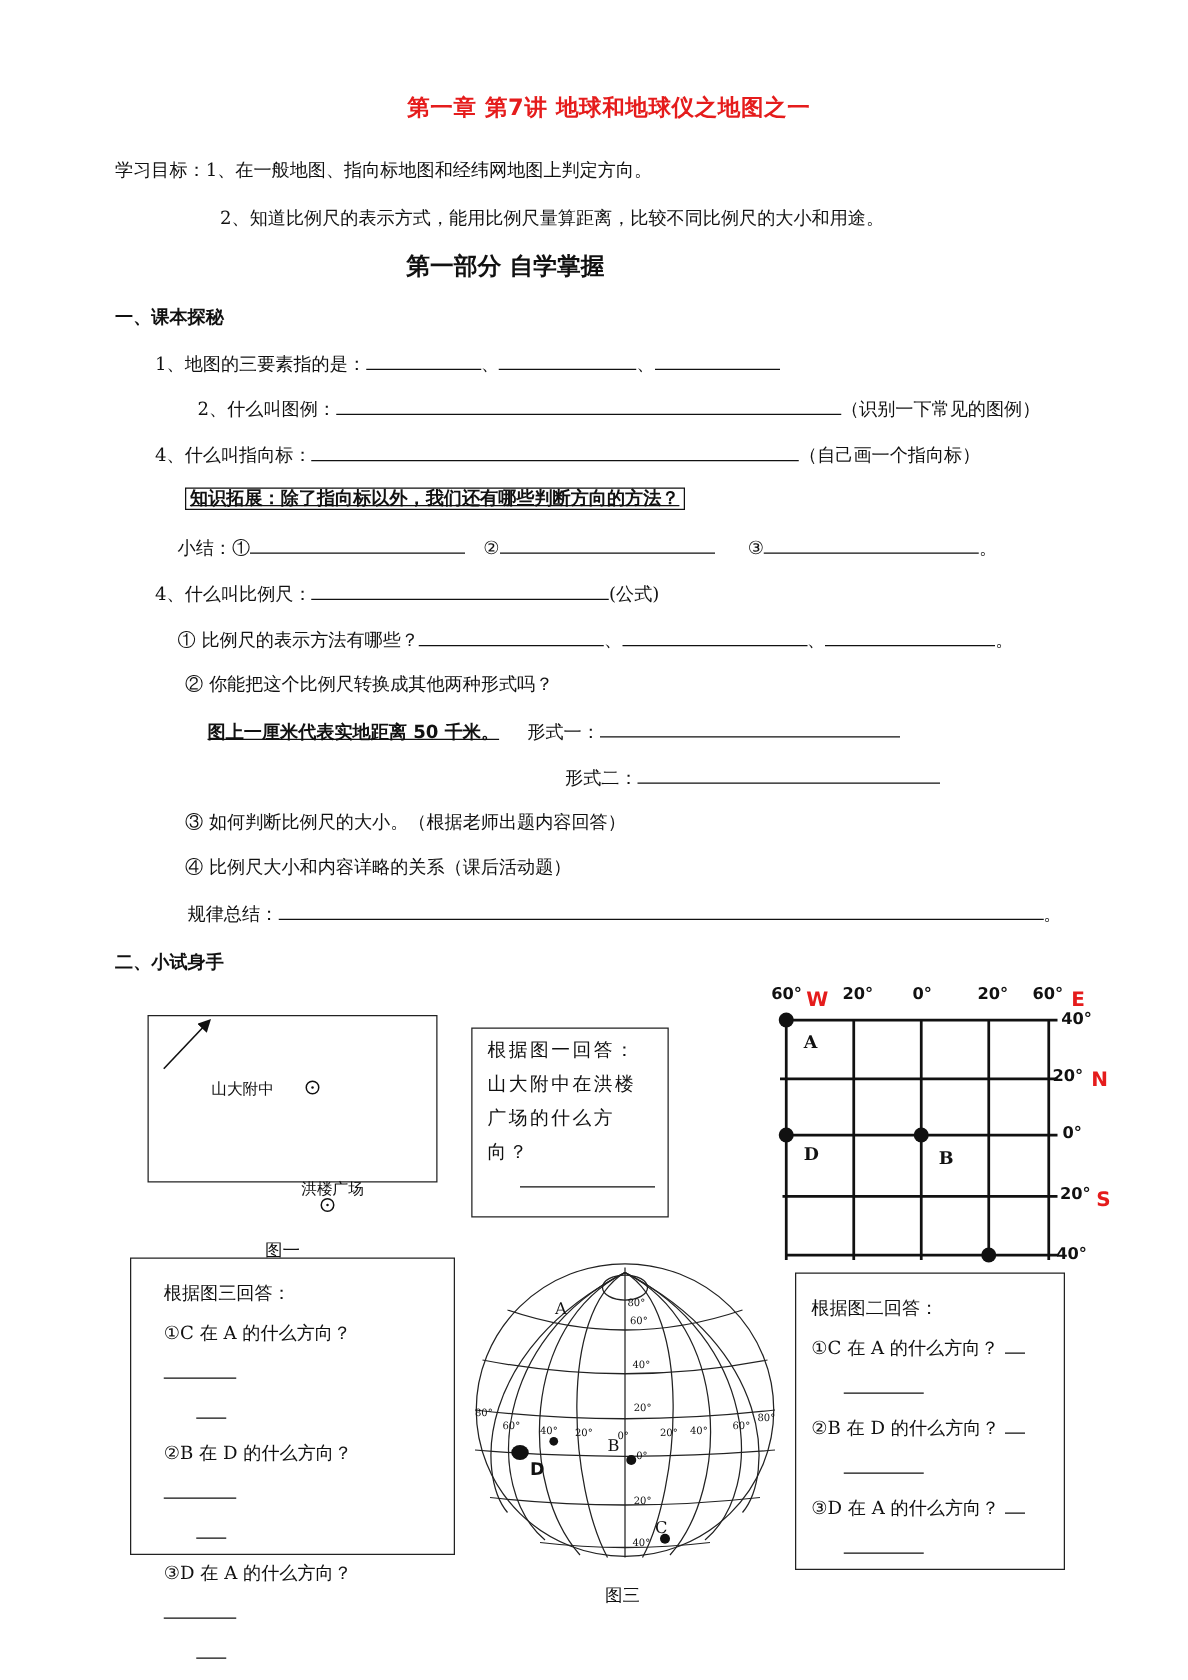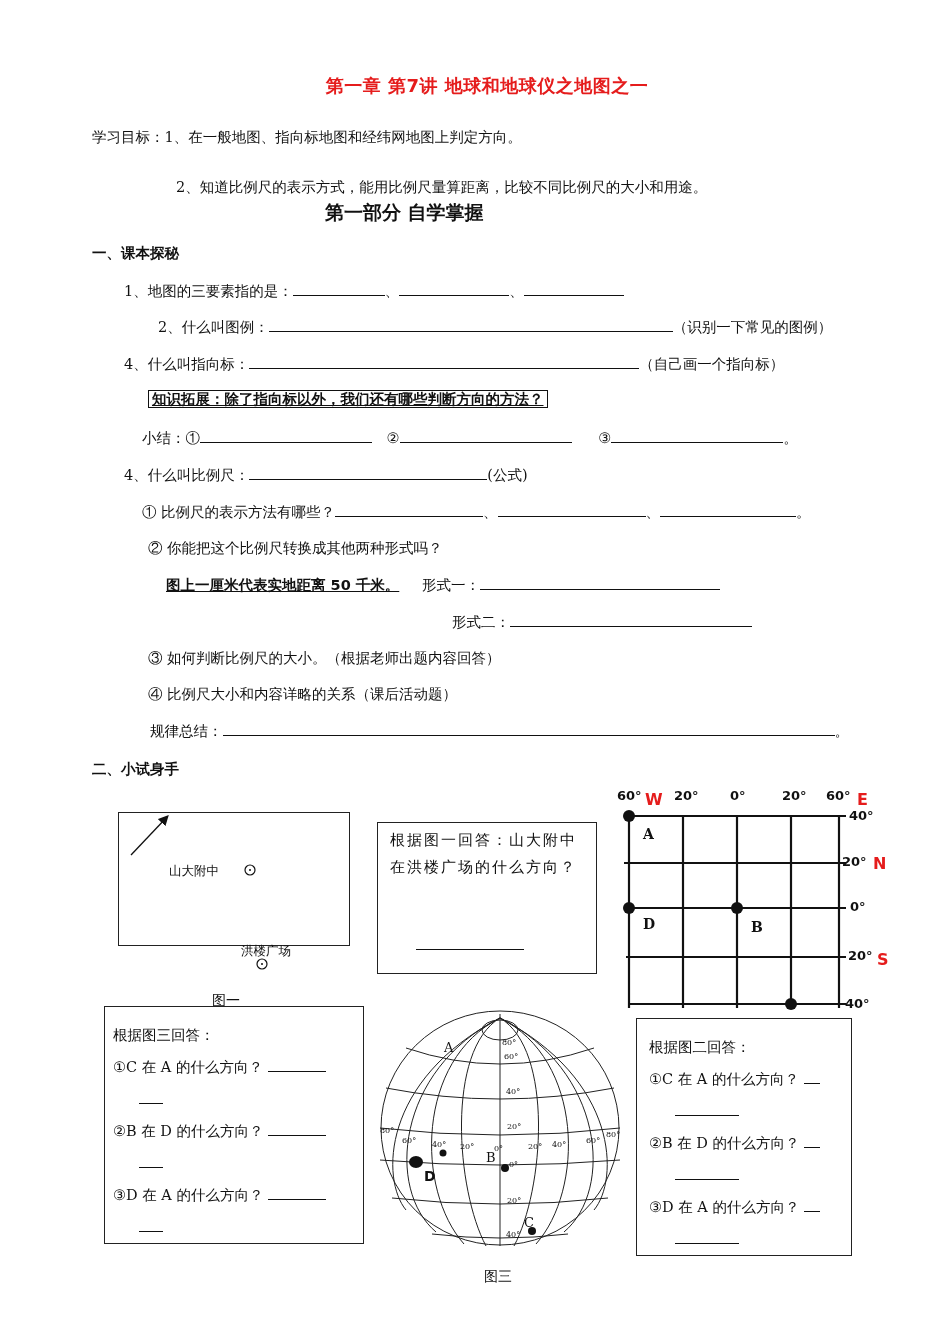--- a/index.html
+++ b/index.html
@@ -21,21 +21,21 @@
   .caption { font-size: 14px; }
 </style>
 </head>
 <body>
 
 <div class="abs title">第一章  第7讲    地球和地球仪之地图之一</div>
 
 <div class="abs txt" style="left:92px; top:128px;">
   <span>学习目标：</span><span>1、在一般地图、指向标地图和经纬网地图上判定方向。</span>
 </div>
-<div class="abs txt" style="left:176px; top:178px;text-align:center;">2、知道比例尺的表示方式，能用比例尺量算距离，比较不同比例尺的大小和用途。</div>
+<div class="abs txt" style="left:176px; top:166px;text-align:center;">2、知道比例尺的表示方式，能用比例尺量算距离，比较不同比例尺的大小和用途。</div>
 
 <div class="abs h2" style="left:325px; top:200px;">第一部分    自学掌握</div>
 
 <div class="abs h3" style="left:92px; top:244px;">一、课本探秘</div>
 
 <div class="abs txt" style="left:124px; top:281px;">
   <span>1、地图的三要素指的是：</span><span class="blank" style="width:92px"></span><span>、</span><span class="blank" style="width:110px"></span><span>、</span><span class="blank" style="width:100px"></span>
 </div>
 
 <div class="abs txt" style="left:124px; top:317px;margin-left:34px;">
@@ -95,21 +95,21 @@
     <circle cx="131" cy="57" r="5" fill="none" stroke="#111" stroke-width="1.2"></circle>
     <circle cx="131" cy="57" r="1" fill="#111"></circle>
     <circle cx="143" cy="151" r="5" fill="none" stroke="#111" stroke-width="1.2"></circle>
     <circle cx="143" cy="151" r="1" fill="#111"></circle>
   </svg>
   <div class="abs" style="left:50px; top:50px; font-size:12.5px;">山大附中</div>
   <div class="abs" style="left:122px; top:130px; font-size:12.5px;">洪楼广场</div>
 </div>
 <div class="abs caption" style="left:212px; top:992px;font-family:Liberation Serif, serif;">图一</div>
 
-<div class="box" style="left:377px; top:822px; width:220px; height:152px; padding:4px 12px;">
+<div class="box" style="left:377px; top:822px; width:158px; height:152px; padding:4px 12px;">
   <div class="spaced" style="white-space:normal;">根据图一回答：山大附中在洪楼广场的什么方向？</div>
   <div class="abs blank" style="left:38px; top:112px; width:108px;"></div>
 </div>
 
 <div class="abs" style="left:612px; top:786px; width:290px; height:240px;">
   <svg width="290" height="240" style="position:absolute;left:0;top:0">
     <g stroke="#111" stroke-width="2.2">
       <line x1="17" y1="30" x2="17" y2="222"></line>
       <line x1="71" y1="30" x2="71" y2="222"></line>
       <line x1="125" y1="30" x2="125" y2="222"></line>
@@ -140,21 +140,21 @@
   <div class="abs bold" style="left:261px; top:68px; font-size:16px; color:#e51c1c;">N</div>
   <div class="abs bold" style="left:238px; top:113px; font-size:13px;">0°</div>
   <div class="abs bold" style="left:236px; top:162px; font-size:13px;">20°</div>
   <div class="abs bold" style="left:265px; top:164px; font-size:16px; color:#e51c1c;">S</div>
   <div class="abs bold" style="left:233px; top:210px; font-size:13px;">40°</div>
   <div class="abs" style="left:31px; top:40px; font-size:14px; font-weight:bold;">A</div>
   <div class="abs" style="left:31px; top:130px; font-size:14px; font-weight:bold;">D</div>
   <div class="abs" style="left:139px; top:133px; font-size:14px; font-weight:bold;">B</div>
 </div>
 
-<div class="box" style="left:104px; top:1006px; width:260px; height:238px; padding:12px 8px;">
+<div class="box" style="left:104px; top:1006px; width:260px; height:238px; padding:12px 26px;">
   <div class="qtext">根据图三回答：</div>
   <div class="qtext"><span>①C 在 A 的什么方向？</span> <span class="blank" style="width:58px"></span></div>
   <div class="qtext" style="padding-left:26px;"><span class="blank" style="width:24px"></span></div>
   <div class="qtext"><span>②B 在 D 的什么方向？</span> <span class="blank" style="width:58px"></span></div>
   <div class="qtext" style="padding-left:26px;"><span class="blank" style="width:24px"></span></div>
   <div class="qtext"><span>③D 在 A 的什么方向？</span> <span class="blank" style="width:58px"></span></div>
   <div class="qtext" style="padding-left:26px;"><span class="blank" style="width:24px"></span></div>
 </div>
 
 <div class="abs" style="left:376px; top:1010px; width:248px; height:240px;">

